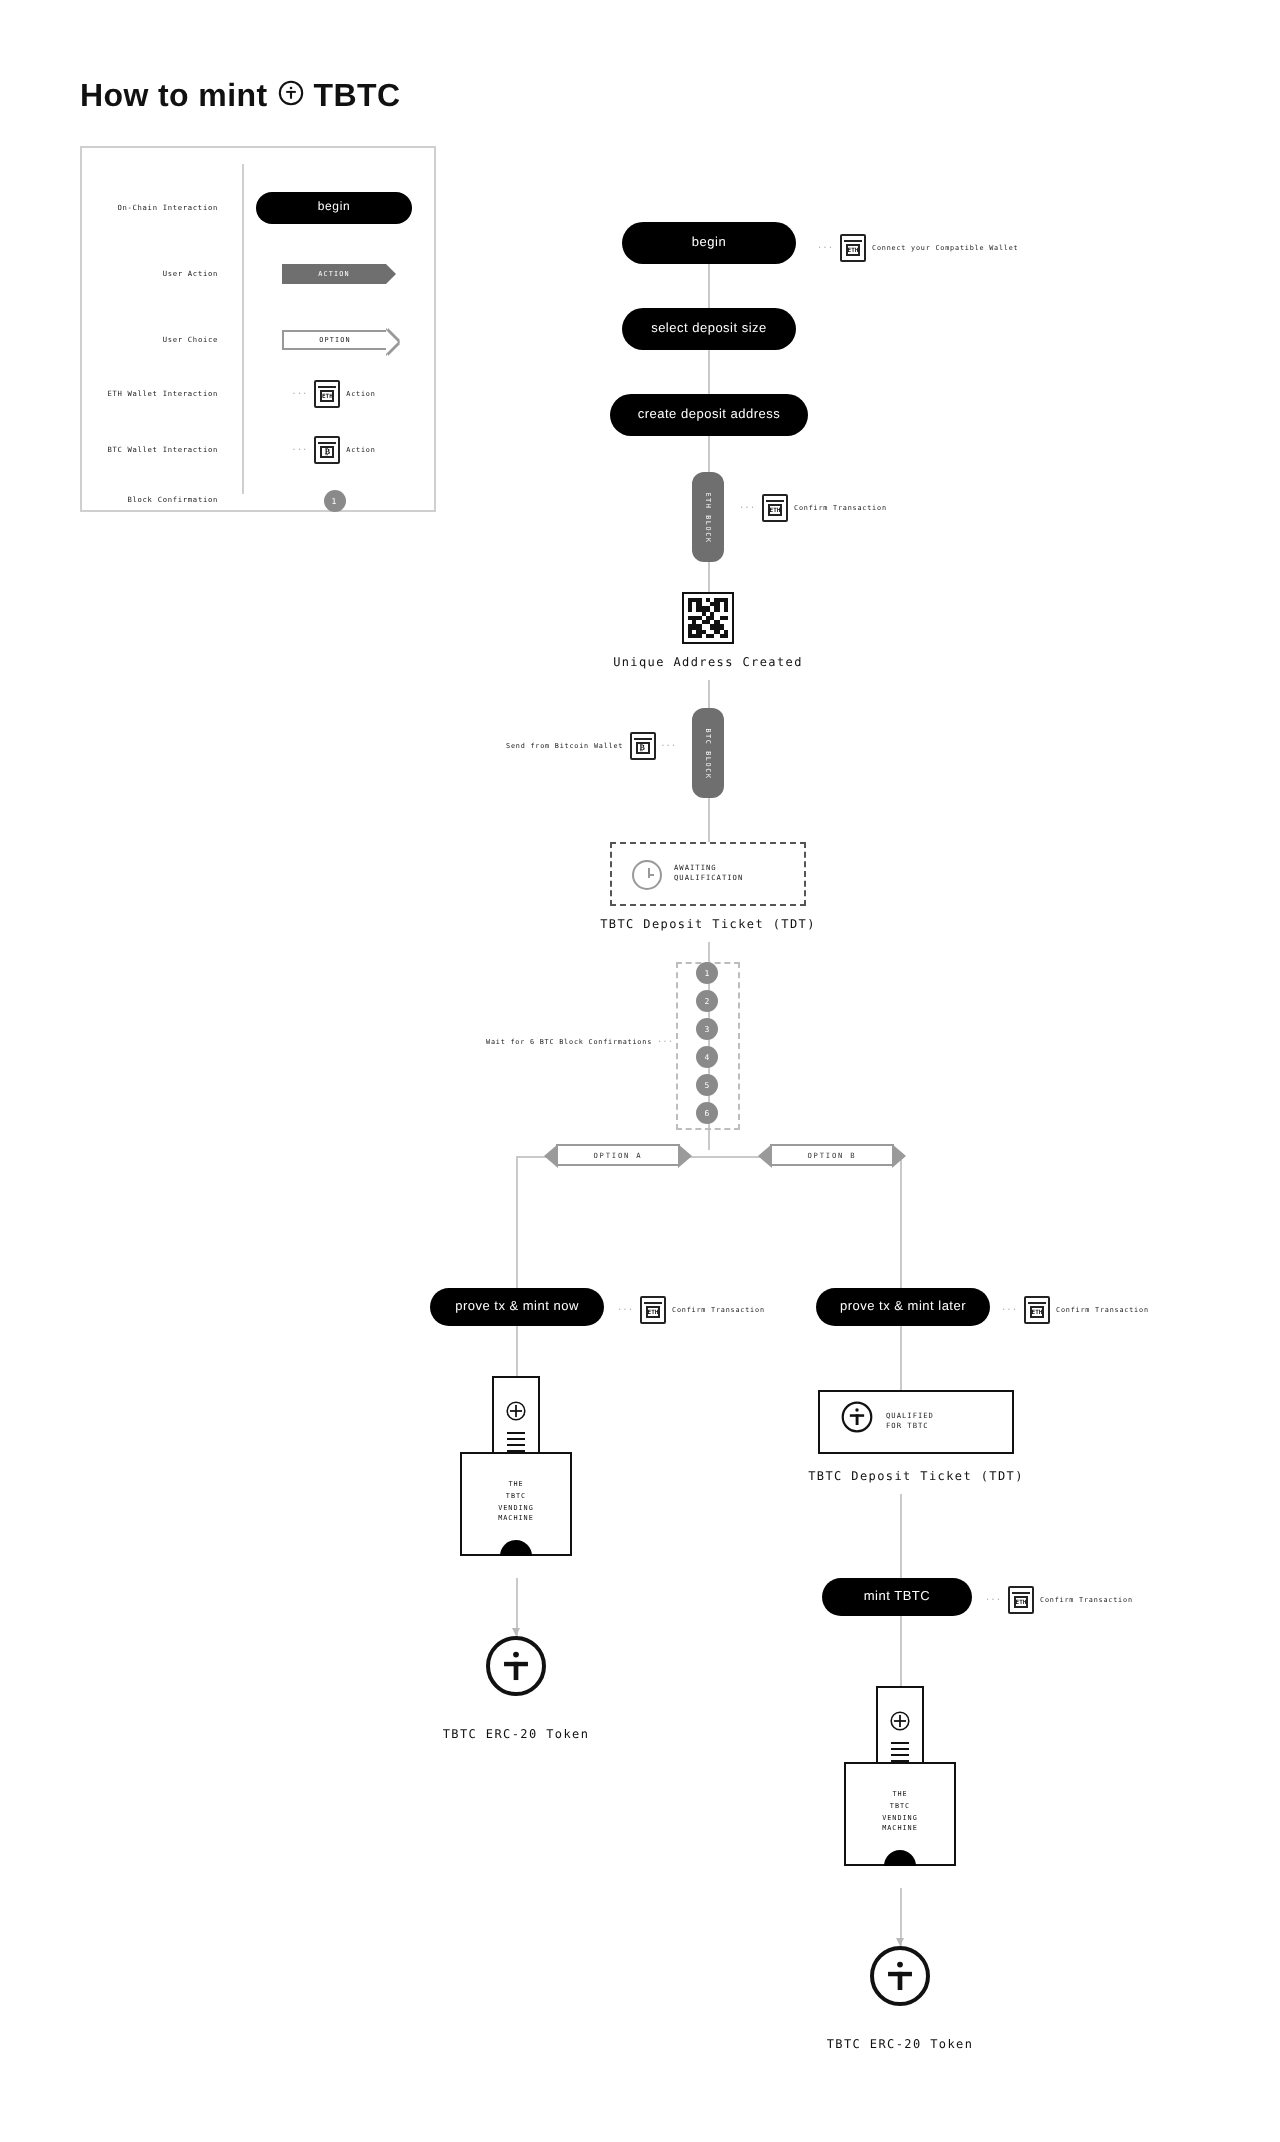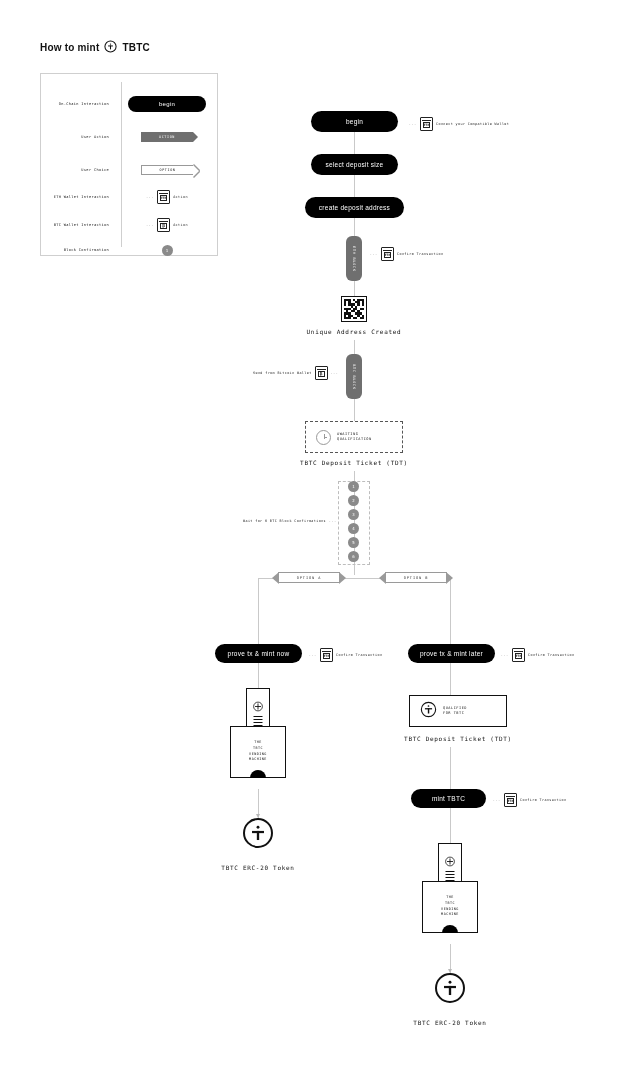--- a/index.html
+++ b/index.html
@@ -9,21 +9,21 @@
     width: 640px; height: 1071px;
     font-family: "Liberation Sans", sans-serif;
     color: #111;
     overflow: hidden;
   }
   #canvas { position: relative; width: 640px; height: 1071px; }
 
   
   .title {
     position: absolute; left: 40px; top: 40px;
-    font-size: 10px; font-weight: bold; letter-spacing: .2px;
+    font-size: 16px; font-weight: bold; letter-spacing: .2px;
     display: flex; align-items: center; gap: 5px;
     white-space: nowrap;
   }
   .tbtc-mark { display: inline-block; vertical-align: middle; }
 
   
   .legend {
     position: absolute; left: 40px; top: 73px;
     width: 178px; height: 183px;
     border: 1px solid #cfcfcf; background: #fff;

